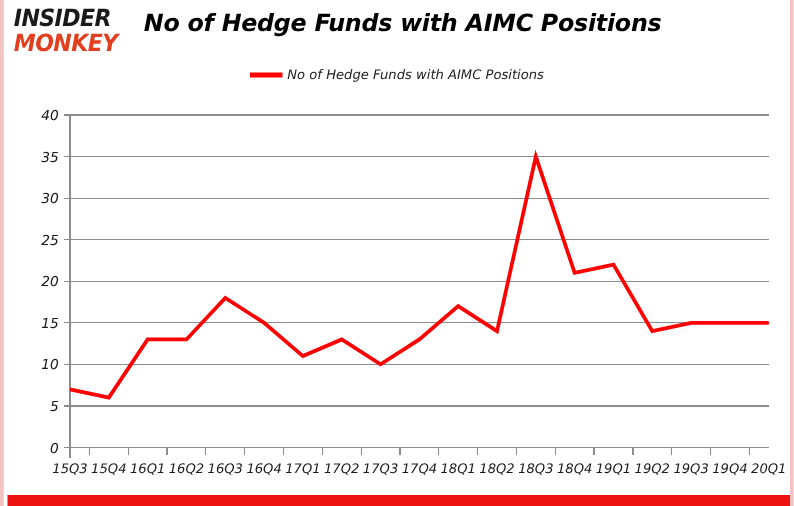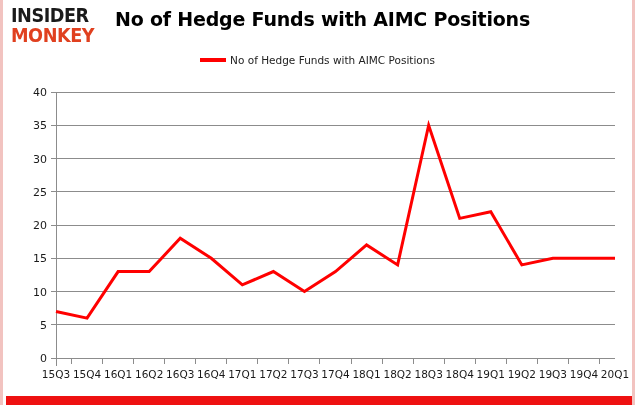--- a/index.html
+++ b/index.html
@@ -13,20 +13,21 @@
 
   #screenshot {
     position: relative;
     width: 635px;
     height: 405px;
     background: #ffffff;
     overflow: hidden;
     box-sizing: border-box;
     border-left: 3px solid #f2c3c0;
     border-right: 3px solid #f2c3c0;
+    font-style: italic;
   }
 
   
   .header {
     position: absolute;
     left: 0; top: 0;
     width: 100%;
     height: 48px;
   }
 

